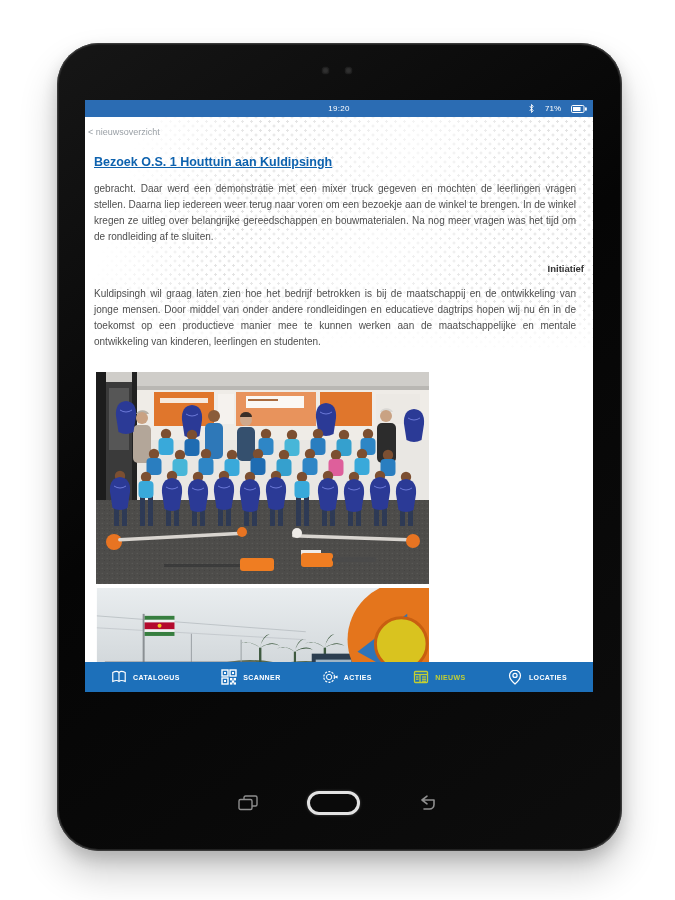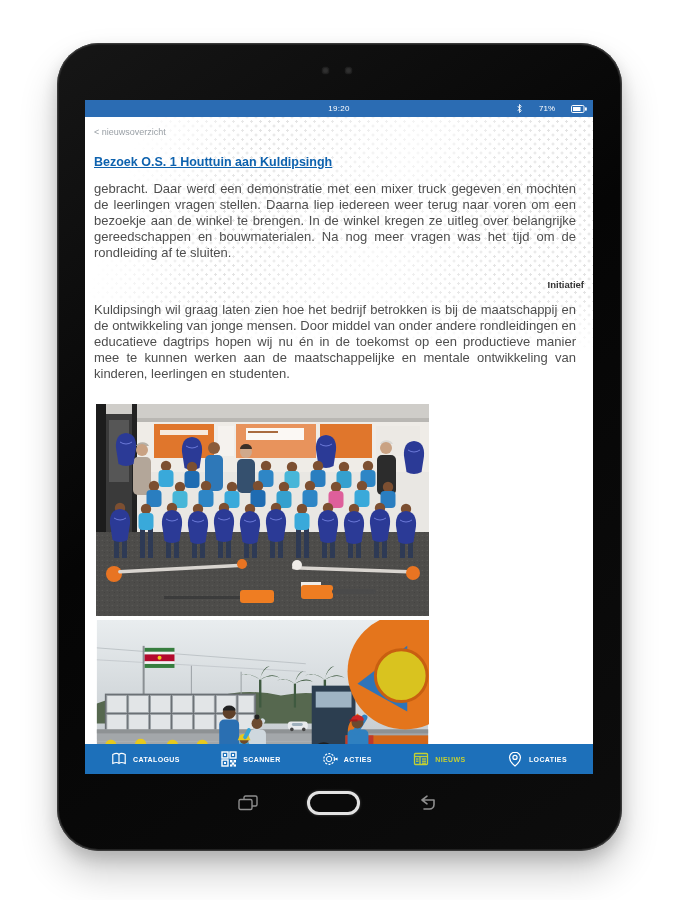--- a/index.html
+++ b/index.html
@@ -13,37 +13,37 @@
   .camera{position:absolute;top:24px;width:7px;height:7px;border-radius:50%;background:#303030;
     box-shadow:inset 0 0 2px #000,0 0 1px rgba(255,255,255,.2);}
   .cam1{left:265px}.cam2{left:288px}
   .home{position:absolute;left:250px;top:748px;width:53px;height:24px;border:3px solid #e2e2e2;
     border-radius:14px;background:#0a0a0a;box-sizing:border-box;box-shadow:0 0 3px rgba(255,255,255,.25);}
   .hwicon{position:absolute;}
   .recents{left:181px;top:752px;}
   .backbtn{left:356px;top:752px;}
 
   
-  .screen{position:absolute;left:28px;top:57px;width:508px;height:674px;background:#fff;overflow:hidden;}
+  .screen{position:absolute;left:28px;top:57px;width:508px;height:592px;background:#fff;overflow:hidden;}
 
   .statusbar{position:absolute;top:0;left:0;right:0;height:17px;background:#2b6cb3;color:#fff;font-size:8px;}
   .sb-time{position:absolute;left:0;right:0;top:4px;text-align:center;letter-spacing:.3px;}
-  .sb-right{position:absolute;right:6px;top:0;height:100%;display:flex;align-items:center;gap:16px;}
+  .sb-right{position:absolute;right:6px;top:0;height:100%;display:flex;align-items:center;gap:10px;}
 
   .content{position:absolute;top:17px;left:0;right:0;bottom:30px;background:#fff;overflow:hidden;}
   .dots{position:absolute;top:0;left:0;right:0;height:234px;
     background-image:radial-gradient(#dedede 1px, rgba(255,255,255,0) 1.4px),
                      radial-gradient(#dedede 1px, rgba(255,255,255,0) 1.4px);
     background-size:9px 9px;background-position:0 0,4.5px 4.5px;}
   .dots::after{content:'';position:absolute;inset:0;
     background:linear-gradient(108deg,#fff 10%,rgba(255,255,255,.1) 32%,rgba(255,255,255,.7) 58%,rgba(255,255,255,.15) 80%),
                linear-gradient(rgba(255,255,255,0) 75%,#fff 100%);}
-  .back{position:relative;display:block;margin:10px 0 0 9px;font-size:9px;color:#9aa0a6;text-decoration:none;}
+  .back{position:relative;display:block;margin:10px 0 0 3px;font-size:9px;color:#9aa0a6;text-decoration:none;}
   .title{position:relative;margin:18px 9px 0;font-size:12.5px;font-weight:700;color:#0e62ae;text-decoration:underline;}
-  p.body{position:relative;margin:12px 9px 0;width:482px;font-size:13px;line-height:16px;color:#4e4e4e;text-align:justify;}
+  p.body{position:relative;margin:12px 9px 0;width:482px;font-size:10px;line-height:16px;color:#4e4e4e;text-align:justify;}
   h2.sub{position:relative;margin:18px 9px 0;font-size:9.5px;font-weight:700;color:#333;text-align:right;}
   .photo{position:relative;z-index:1;display:block;margin-left:11px;width:333px;}
   .photo svg{display:block;width:100%;height:100%;}
   .photo1{margin-top:22px;height:212px;}
   .photo2{margin-top:4px;height:186px;}
 
   .navbar{position:absolute;bottom:0;left:0;right:0;height:30px;background:#1d70ba;display:flex;align-items:center;
     justify-content:space-between;padding:0 26px;box-sizing:border-box;}
   .nav-item{display:flex;align-items:center;gap:6px;color:#fff;font-size:7px;font-weight:700;letter-spacing:.4px;cursor:pointer;}
   .nav-item svg{width:16px;height:16px;}

